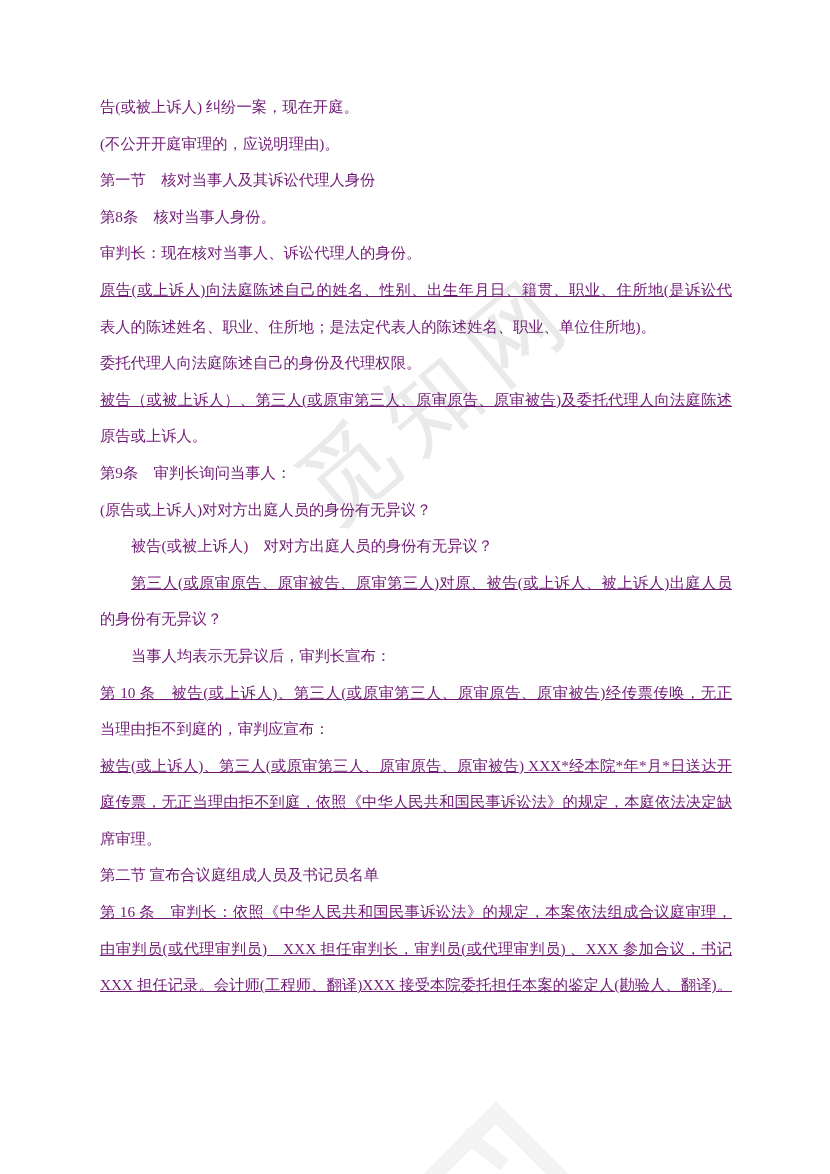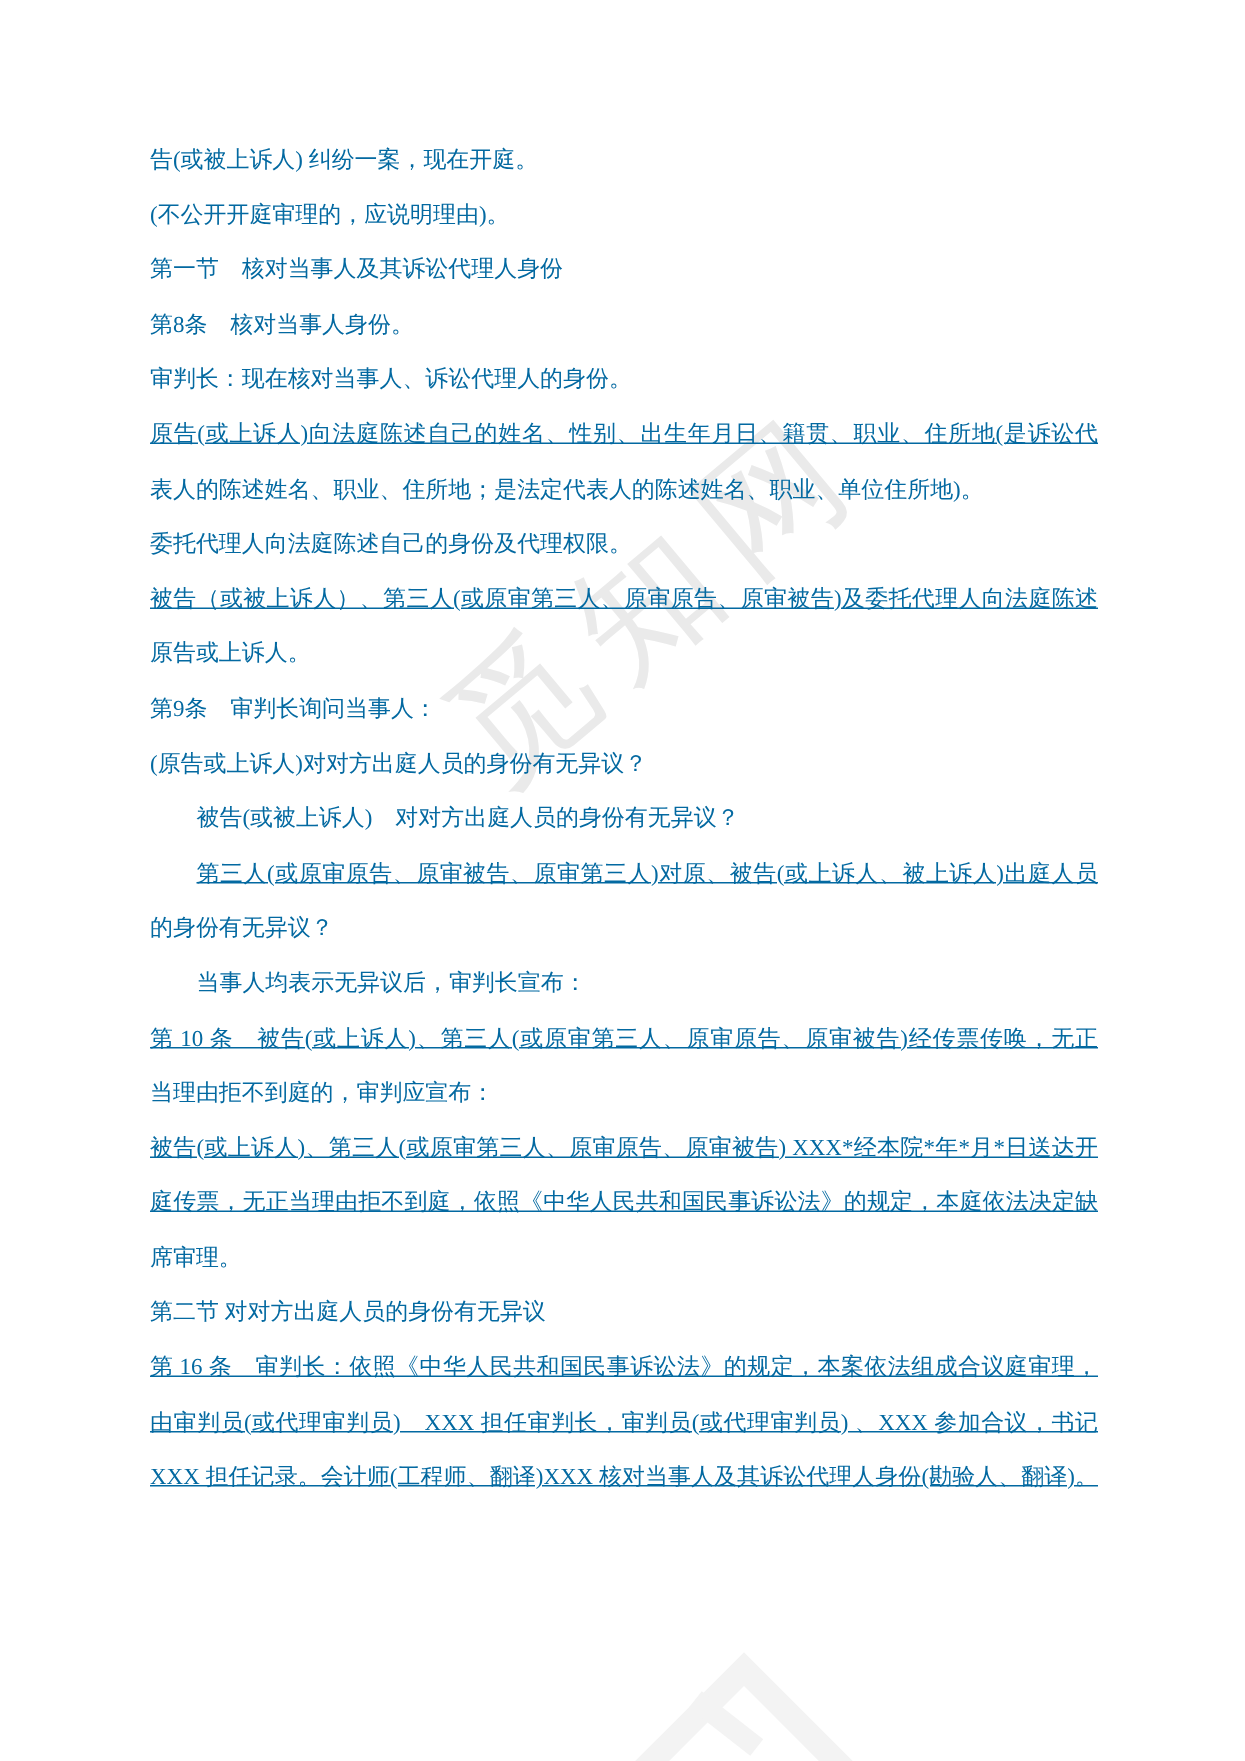--- a/index.html
+++ b/index.html
@@ -56,21 +56,21 @@
     position: absolute;
     left: 100px;
     top: 89px;
     width: 632px;
     z-index: 1;
   }
   .line {
     height: 36.6px;
     line-height: 36.6px;
     font-size: 15.3px;
-    color: #0369a1;
+    color: #701a75;
     overflow: hidden;
     white-space: normal;
     text-align: left;
   }
   .line.indent {
     padding-left: 31px;
   }
   .line.full {
     text-align: justify;
     text-align-last: justify;
@@ -108,19 +108,19 @@
     <div class="line">(原告或上诉人)对对方出庭人员的身份有无异议？</div>
     <div class="line indent">被告(或被上诉人)　对对方出庭人员的身份有无异议？</div>
     <div class="line indent full">第三人(或原审原告、原审被告、原审第三人)对原、被告(或上诉人、被上诉人)出庭人员</div>
     <div class="line">的身份有无异议？</div>
     <div class="line indent">当事人均表示无异议后，审判长宣布：</div>
     <div class="line full">第 10 条　被告(或上诉人)、第三人(或原审第三人、原审原告、原审被告)经传票传唤，无正</div>
     <div class="line">当理由拒不到庭的，审判应宣布：</div>
     <div class="line full">被告(或上诉人)、第三人(或原审第三人、原审原告、原审被告) XXX*经本院*年*月*日送达开</div>
     <div class="line full">庭传票，无正当理由拒不到庭，依照《中华人民共和国民事诉讼法》的规定，本庭依法决定缺</div>
     <div class="line">席审理。</div>
-    <div class="line">第二节 对对方出庭人员的身份有无异议</div>
+    <div class="line">第二节 宣布合议庭组成人员及书记员名单</div>
     <div class="line full">第 16 条　审判长：依照《中华人民共和国民事诉讼法》的规定，本案依法组成合议庭审理，</div>
     <div class="line full">由审判员(或代理审判员)　XXX 担任审判长，审判员(或代理审判员) 、XXX 参加合议，书记员</div>
-    <div class="line full">XXX 担任记录。会计师(工程师、翻译)XXX 核对当事人及其诉讼代理人身份(勘验人、翻译)。</div>
+    <div class="line full">XXX 担任记录。会计师(工程师、翻译)XXX 接受本院委托担任本案的鉴定人(勘验人、翻译)。</div>
   </div>
 
 </div>
 
 </body></html>

